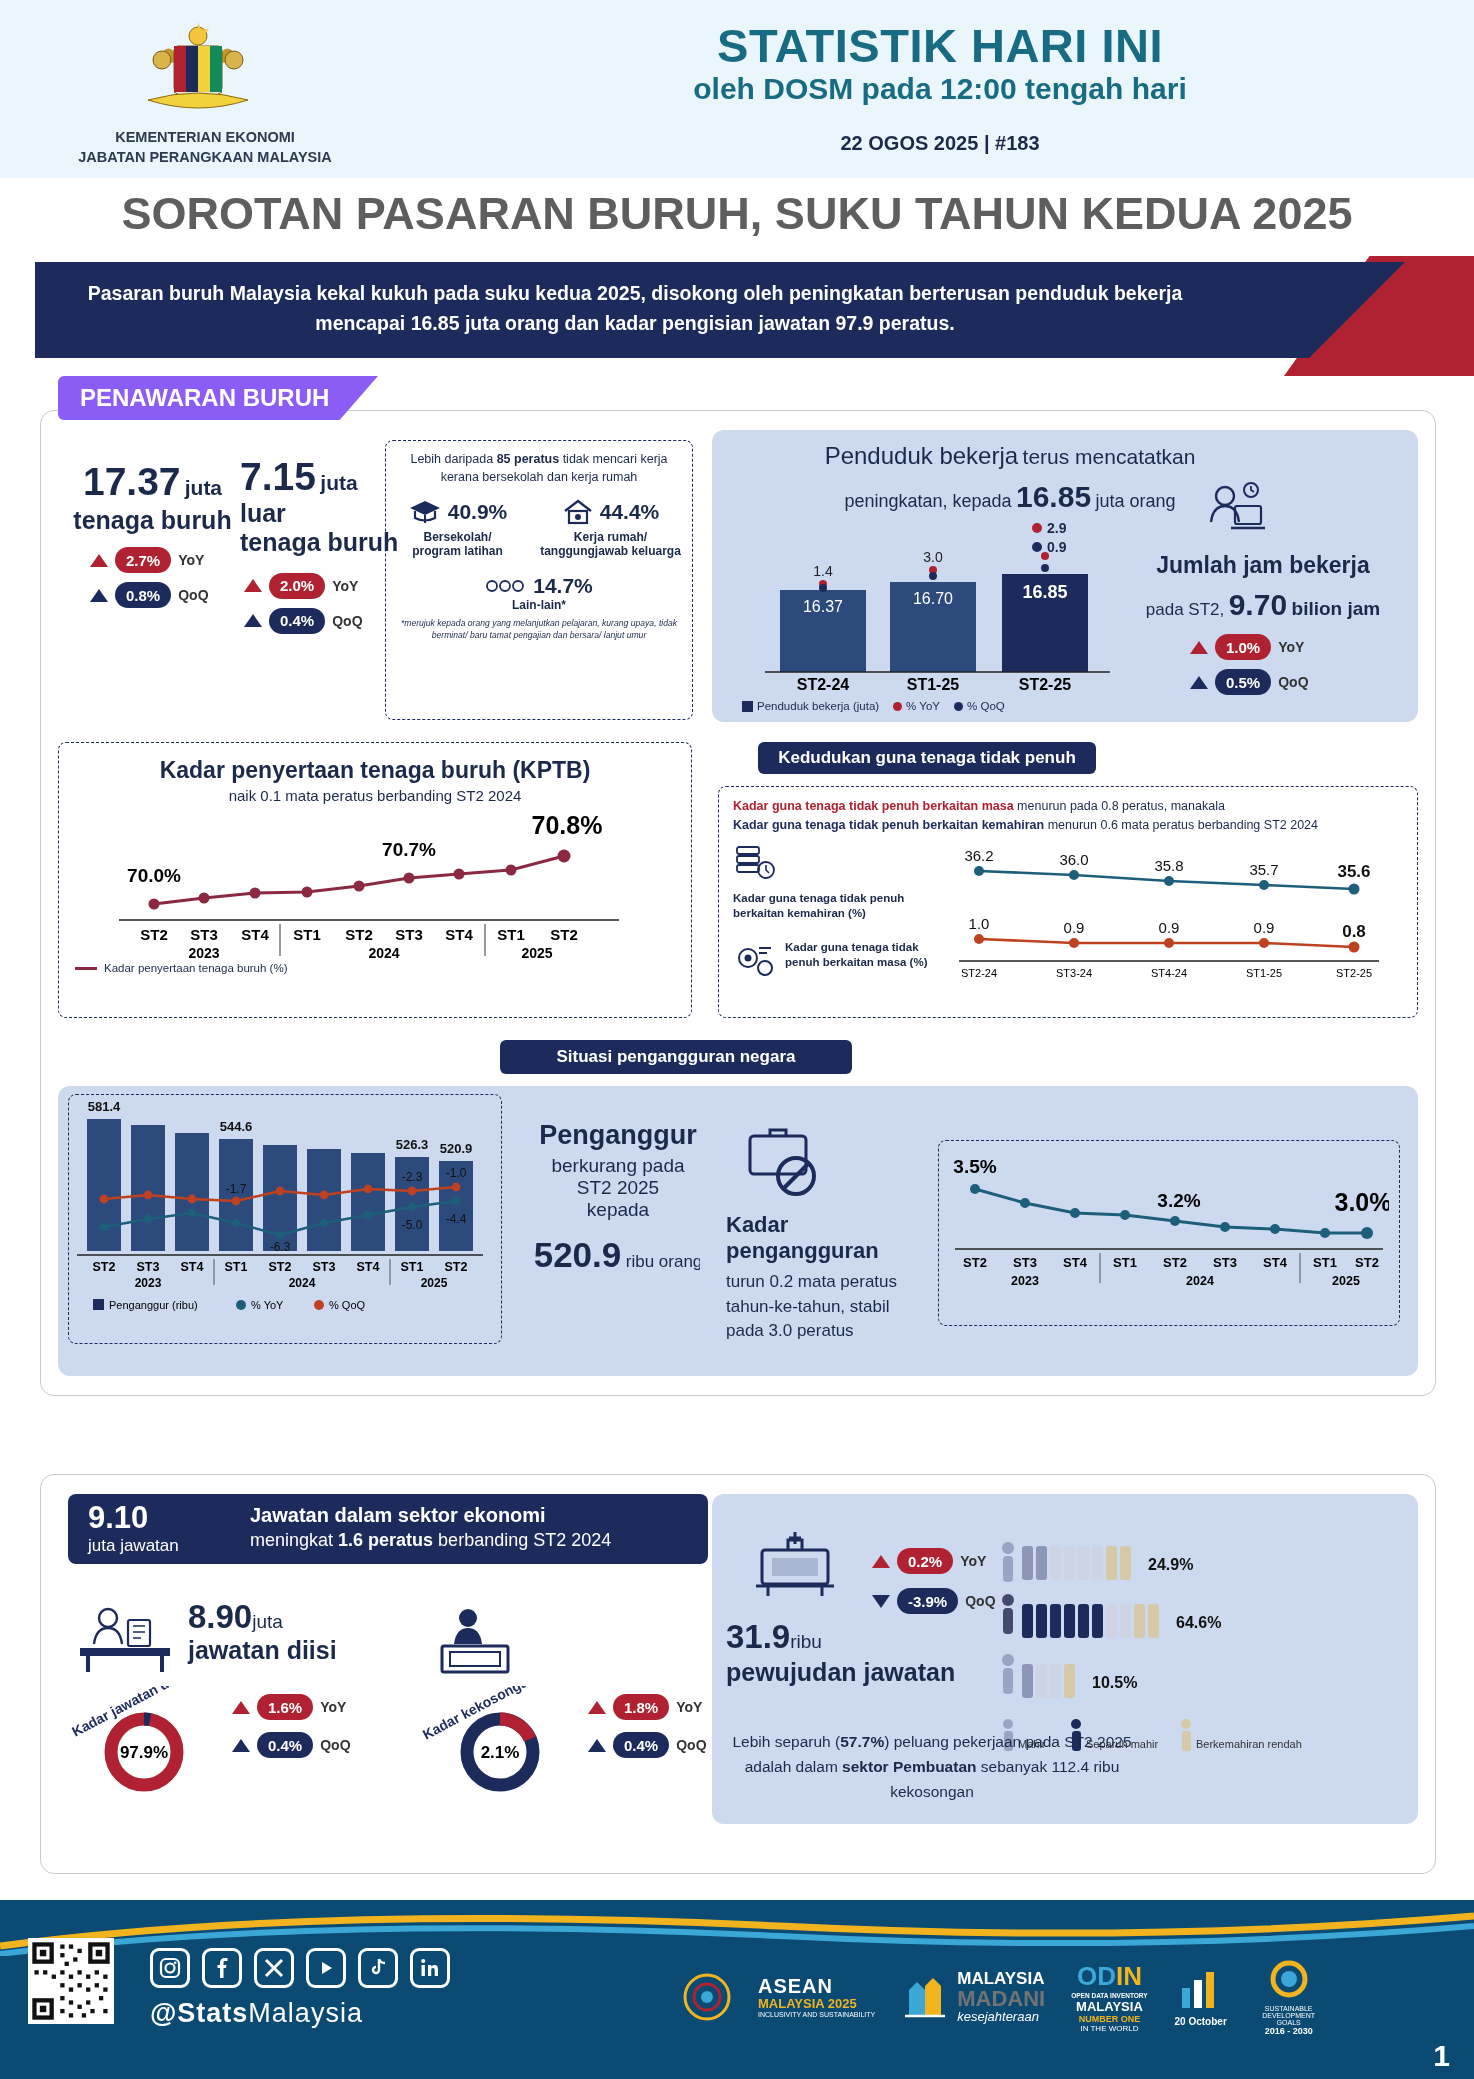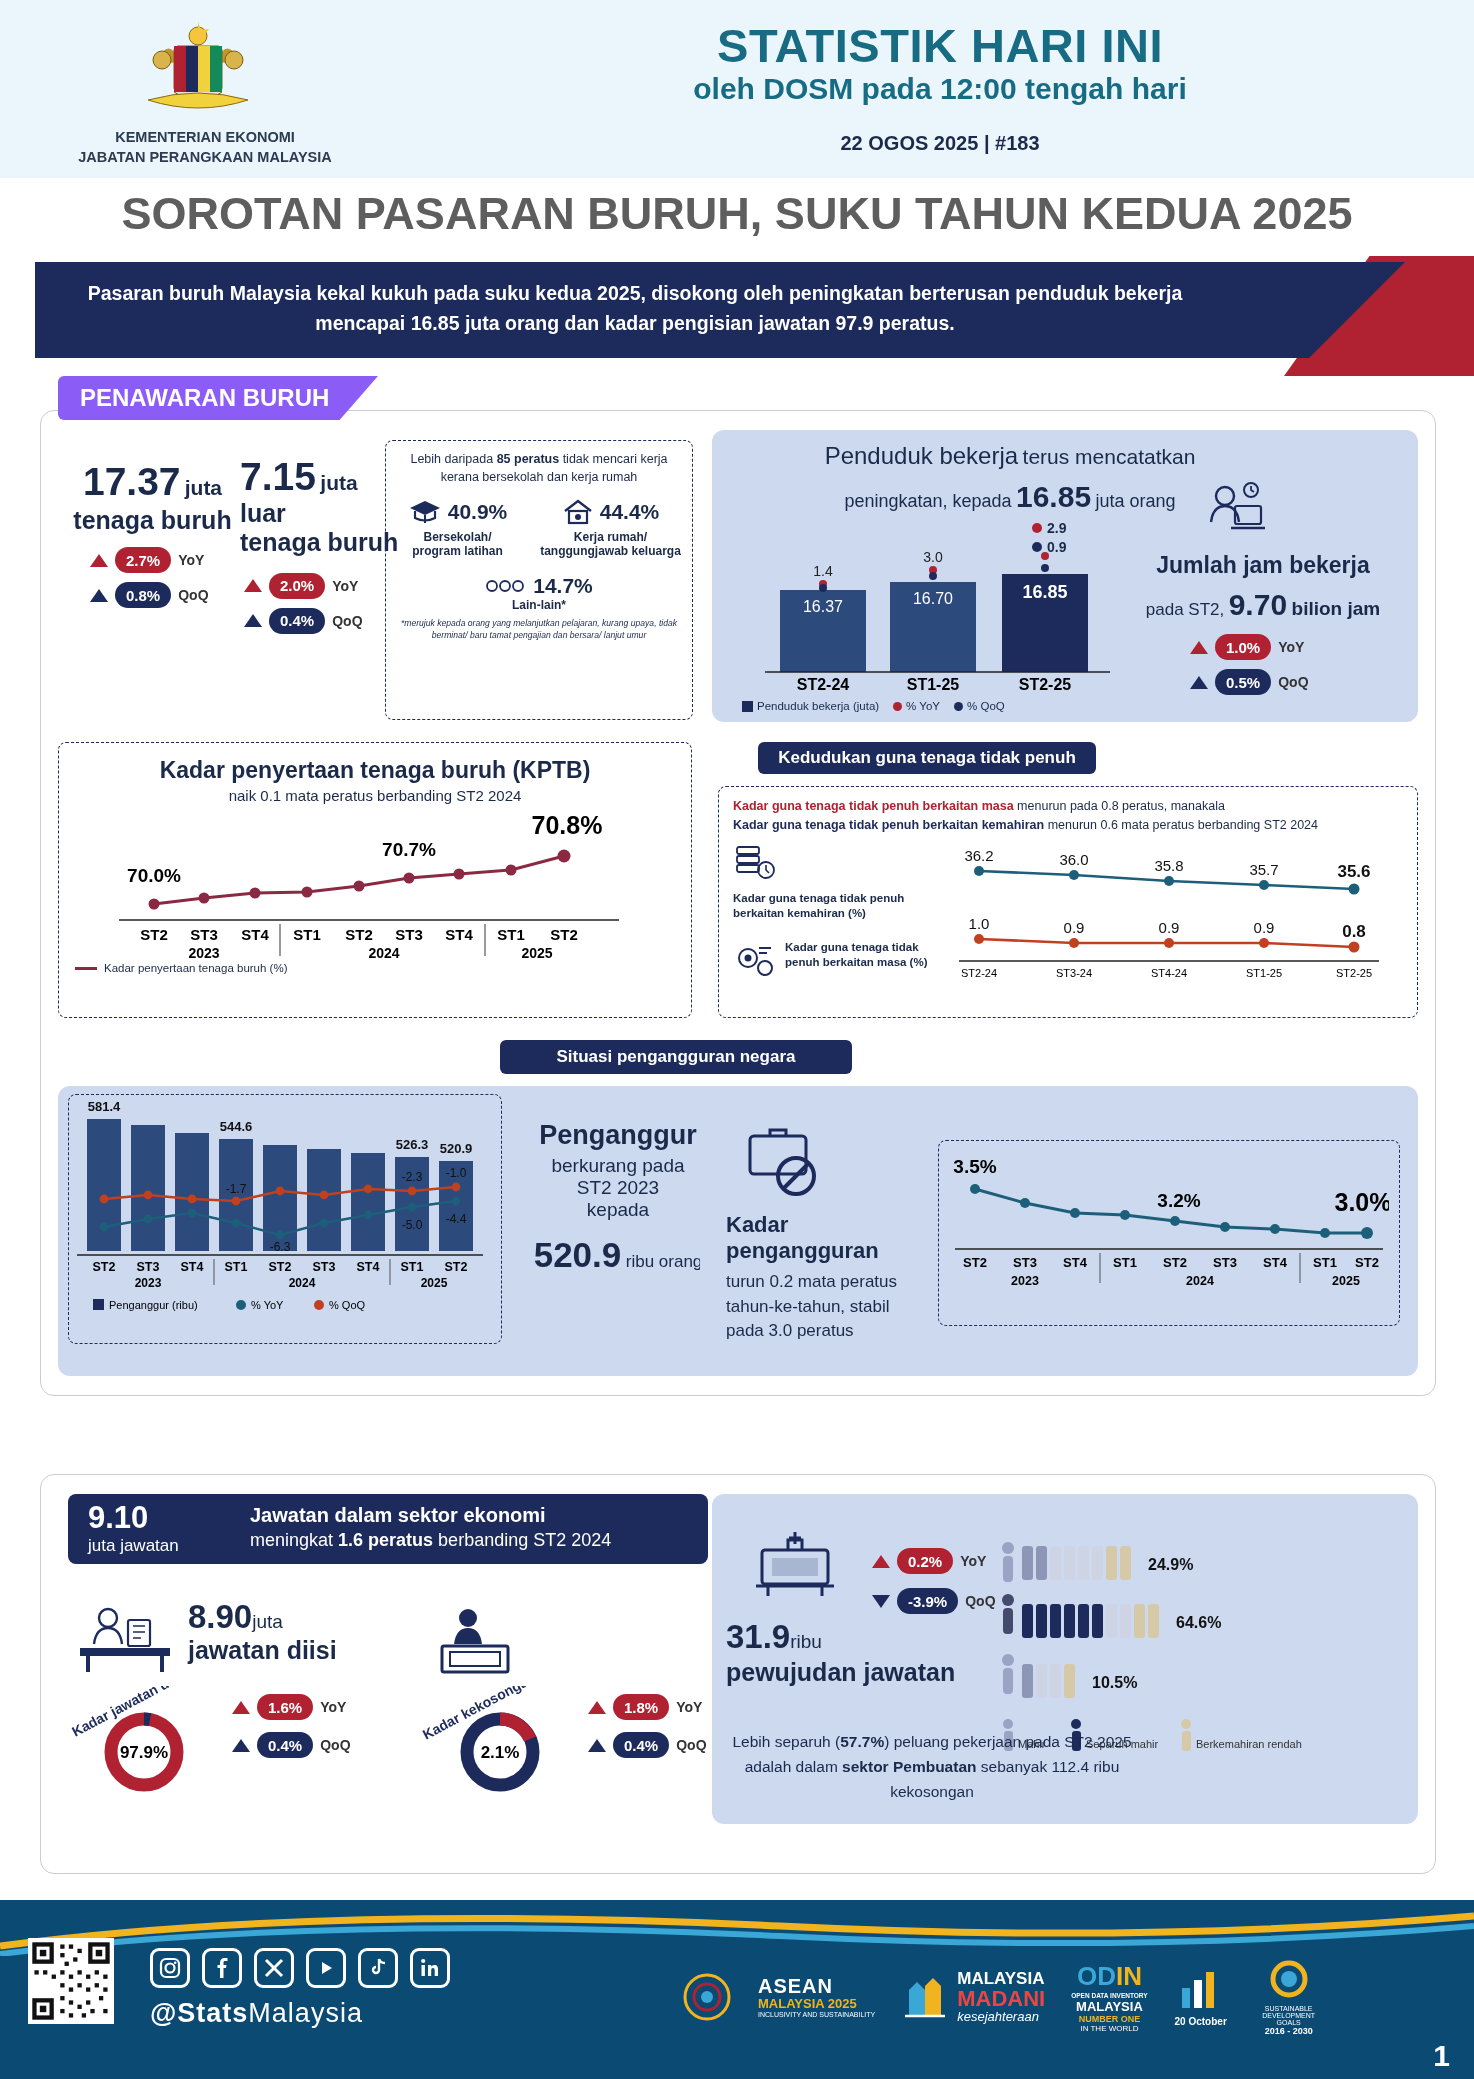--- a/index.html
+++ b/index.html
@@ -539,21 +539,21 @@
           <text x="182" y="214">% YoY</text>
         <circle cx="250" cy="210" r="5" fill="#c0411f"></circle>
           <text x="260" y="214">% QoQ</text>
       </g>
     </svg>
   </div>
 
   <div class="t" style="left:512px;top:1120px;width:212px;text-align:center;">
     <div style="font-size:27px;font-weight:bold;">Penganggur</div>
     <div style="font-size:19px;margin-top:4px;">berkurang pada</div>
-    <div style="font-size:19px;">ST2 2023</div>
+    <div style="font-size:19px;">ST2 2025</div>
     <div style="font-size:19px;">kepada</div>
     <div style="margin-top:14px;">
       <span style="font-size:35px;font-weight:bold;">520.9</span>
       <span style="font-size:17px;">ribu orang</span>
     </div>
   </div>
 
   <div class="bluebox" style="left:700px;top:1086px;width:718px;height:290px;"></div>
   <div class="t" style="left:740px;top:1118px;width:80px;">
     <svg width="86" height="84" viewBox="0 0 86 84">
@@ -920,21 +920,21 @@
       </div>
     </div>
     <div style="display:flex;align-items:center;gap:8px;">
       <svg width="48" height="50" viewBox="0 0 48 50">
           <path d="M8 44 V18 l8-8 8 8 v26 Z" fill="#3aa7d6"></path>
           <path d="M24 44 V14 l8-8 8 8 v30Z" fill="#f2b41e"></path>
           <path d="M4 44 h40" stroke="#fff" stroke-width="2.5"></path>
         </svg>
       <div style="color:#fff;line-height:1.02;">
         <div style="font-size:17px;font-weight:bold;">MALAYSIA</div>
-        <div style="font-size:22px;font-weight:bold;color:#ef4444;">MADANI</div>
+        <div style="font-size:22px;font-weight:bold;color:#737373;">MADANI</div>
         <div style="font-size:13px;font-style:italic;">kesejahteraan</div>
       </div>
     </div>
     <div style="display:flex;flex-direction:column;align-items:center;">
       <div style="display:flex;align-items:center;">
         <span style="color:#3aa7d6;font-size:26px;font-weight:bold;">OD</span>
         <span style="color:#f2b41e;font-size:26px;font-weight:bold;">IN</span>
       </div>
       <div style="color:#fff;font-size:6.5px;font-weight:bold;">OPEN DATA INVENTORY</div>
       <div style="color:#fff;font-size:13px;font-weight:bold;">MALAYSIA</div>

